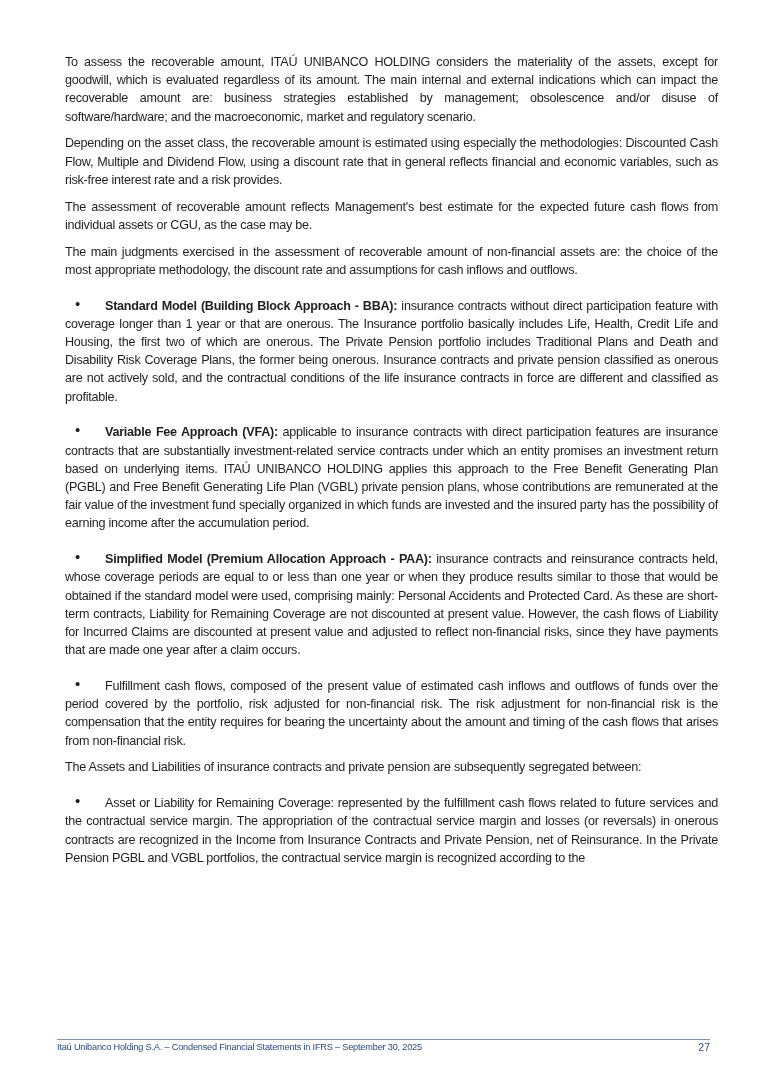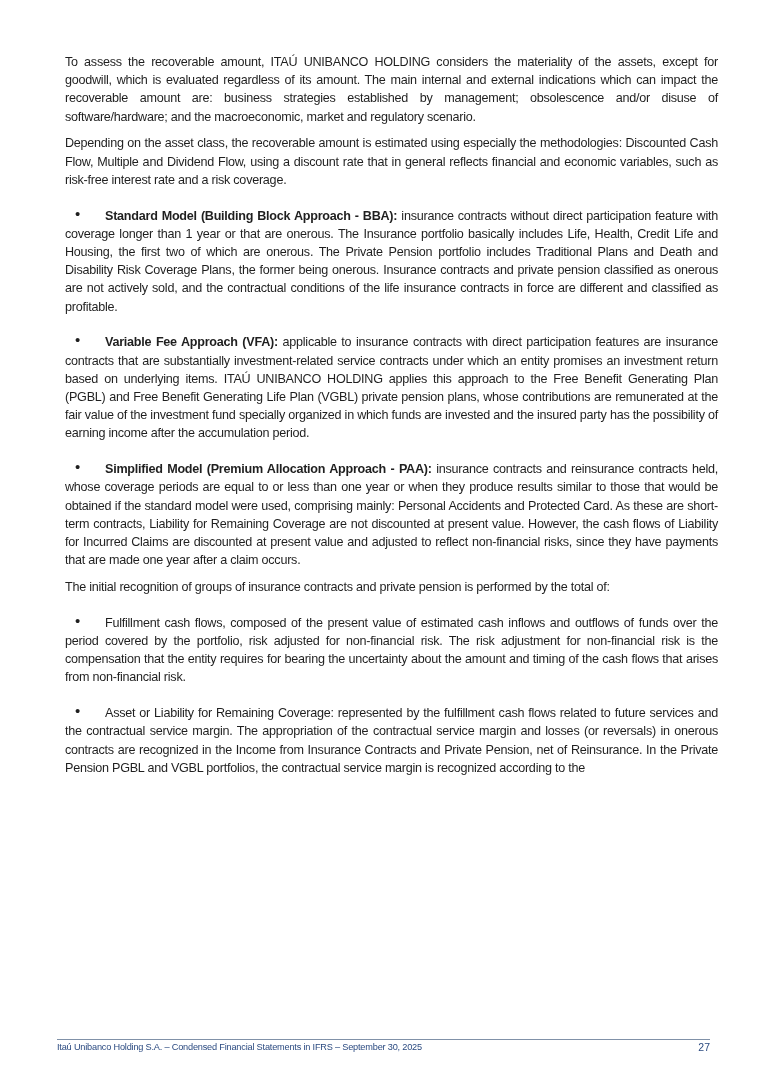--- a/index.html
+++ b/index.html
@@ -34,43 +34,45 @@
   .footer-page {
     position: absolute; right: 56px; top: 1041px;
     font-family: "Liberation Sans", sans-serif; font-size: 10.5px; color: #2b4a80;
   }
 </style>
 </head>
 <body>
 
 <div class="page">
   <p>To assess the recoverable amount, ITAÚ UNIBANCO HOLDING considers the materiality of the assets, except for goodwill, which is evaluated regardless of its amount. The main internal and external indications which can impact the recoverable amount are: business strategies established by management; obsolescence and/or disuse of software/hardware; and the macroeconomic, market and regulatory scenario.</p>
-  <p>Depending on the asset class, the recoverable amount is estimated using especially the methodologies: Discounted Cash Flow, Multiple and Dividend Flow, using a discount rate that in general reflects financial and economic variables, such as risk-free interest rate and a risk coverage.</p>
+  <p>Depending on the asset class, the recoverable amount is estimated using especially the methodologies: Discounted Cash Flow, Multiple and Dividend Flow, using a discount rate that in general reflects financial and economic variables, such as risk-free interest rate and a risk provides.</p>
+  <p>The assessment of recoverable amount reflects Management's best estimate for the expected future cash flows from individual assets or CGU, as the case may be.</p>
+  <p>The main judgments exercised in the assessment of recoverable amount of non-financial assets are: the choice of the most appropriate methodology, the discount rate and assumptions for cash inflows and outflows.</p>
 
 
 
   <div class="bullet-item">
     <span class="bullet-dot">•</span><span class="bold">Standard Model (Building Block Approach - BBA):</span><span> insurance contracts without direct participation feature with coverage longer than 1 year or that are onerous. The Insurance portfolio basically includes Life, Health, Credit Life and Housing, the first two of which are onerous. The Private Pension portfolio includes Traditional Plans and Death and Disability Risk Coverage Plans, the former being onerous. Insurance contracts and private pension classified as onerous are not actively sold, and the contractual conditions of the life insurance contracts in force are different and classified as profitable.</span>
   </div>
 
   <div class="bullet-item">
     <span class="bullet-dot">•</span><span class="bold">Variable Fee Approach (VFA):</span><span> applicable to insurance contracts with direct participation features are insurance contracts that are substantially investment-related service contracts under which an entity promises an investment return based on underlying items. ITAÚ UNIBANCO HOLDING applies this approach to the Free Benefit Generating Plan (PGBL) and Free Benefit Generating Life Plan (VGBL) private pension plans, whose contributions are remunerated at the fair value of the investment fund specially organized in which funds are invested and the insured party has the possibility of earning income after the accumulation period.</span>
   </div>
 
   <div class="bullet-item">
     <span class="bullet-dot">•</span><span class="bold">Simplified Model (Premium Allocation Approach - PAA):</span><span> insurance contracts and reinsurance contracts held, whose coverage periods are equal to or less than one year or when they produce results similar to those that would be obtained if the standard model were used, comprising mainly: Personal Accidents and Protected Card. As these are short-term contracts, Liability for Remaining Coverage are not discounted at present value. However, the cash flows of Liability for Incurred Claims are discounted at present value and adjusted to reflect non-financial risks, since they have payments that are made one year after a claim occurs.</span>
   </div>
 
-  <p>The initial recognition of groups of insurance contracts and private pension is performed by the total of:</p>
 
 
   <div class="bullet-item">
     <span class="bullet-dot">•</span><span>Fulfillment cash flows, composed of the present value of estimated cash inflows and outflows of funds over the period covered by the portfolio, risk adjusted for non-financial risk. The risk adjustment for non-financial risk is the compensation that the entity requires for bearing the uncertainty about the amount and timing of the cash flows that arises from non-financial risk.</span>
   </div>
 
+  <p>The Assets and Liabilities of insurance contracts and private pension are subsequently segregated between:</p>
 
   <div class="bullet-item">
     <span class="bullet-dot">•</span><span>Asset or Liability for Remaining Coverage: represented by the fulfillment cash flows related to future services and the contractual service margin. The appropriation of the contractual service margin and losses (or reversals) in onerous contracts are recognized in the Income from Insurance Contracts and Private Pension, net of Reinsurance. In the Private Pension PGBL and VGBL portfolios, the contractual service margin is recognized according to the</span>
   </div>
 </div>
 
 <div class="footer-line"></div>
 <div class="footer-text">Itaú Unibanco Holding S.A. – Condensed Financial Statements in IFRS – September 30, 2025</div>
 <div class="footer-page">27</div>
 

